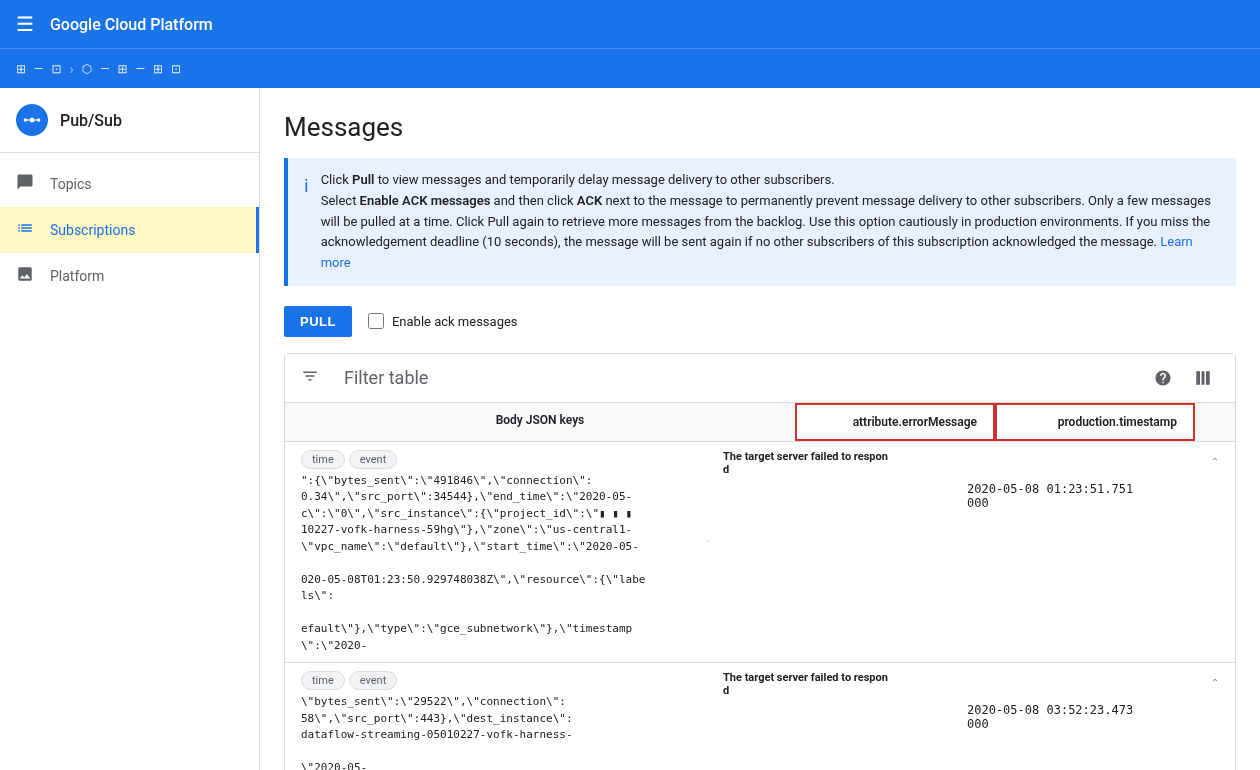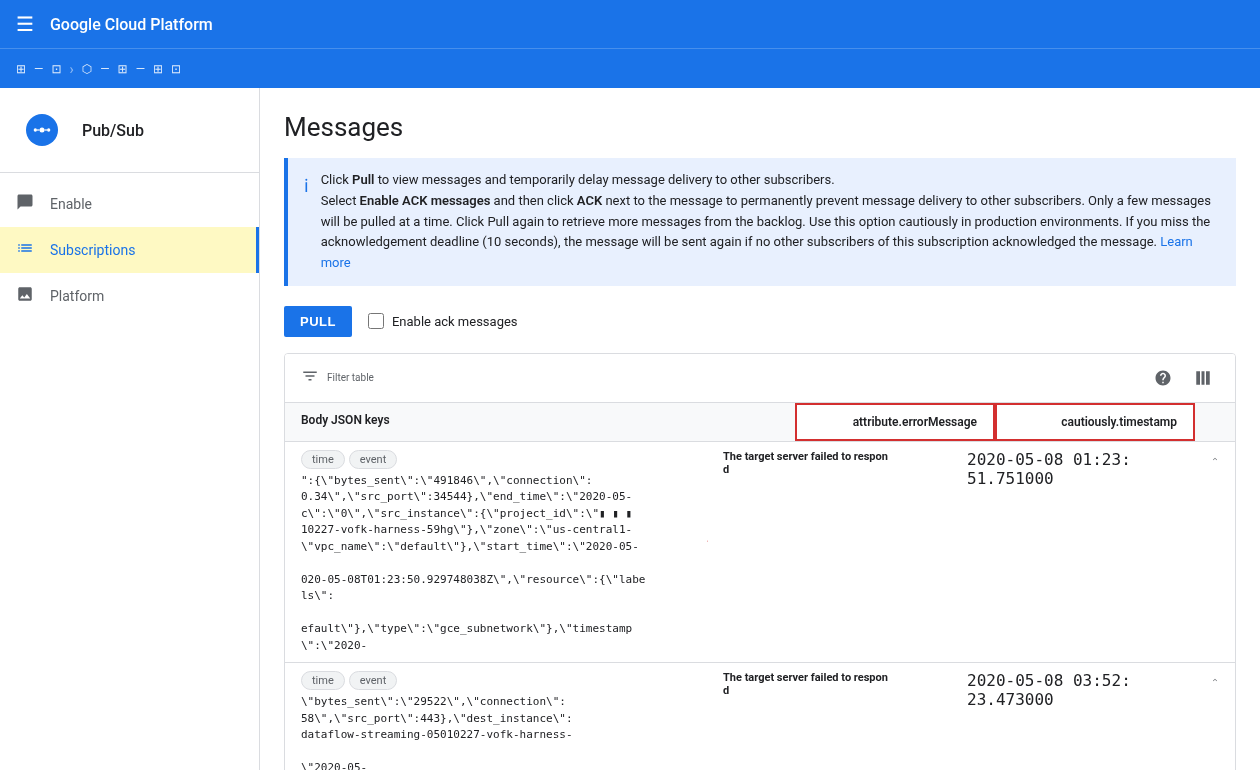--- a/index.html
+++ b/index.html
@@ -38,24 +38,24 @@
     
     .sidebar {
       width: 260px;
       background: #fff;
       border-right: 1px solid #dadce0;
       flex-shrink: 0;
       display: flex;
       flex-direction: column;
     }
     .sidebar-header {
-      padding: 26px;
-      display: flex;
-      align-items: center;
-      gap: 24px;
+      padding: 16px;
+      display: flex;
+      align-items: center;
+      gap: 12px;
       border-bottom: 1px solid #dadce0;
     }
     .sidebar-logo {
       width: 32px;
       height: 32px;
       background: #1a73e8;
       border-radius: 50%;
       display: flex;
       align-items: center;
       justify-content: center;
@@ -144,23 +144,23 @@
       display: flex;
       align-items: center;
       justify-content: space-between;
       padding: 8px 16px;
       border-bottom: 1px solid #dadce0;
       background: #fff;
     }
     .filter-area {
       display: flex;
       align-items: center;
-      gap: 8px;
+      gap: 25px;
       color: #5f6368;
-      font-size: 10px;
+      font-size: 18px;
     }
     .filter-icon { font-size: 18px; }
     .table-toolbar-actions {
       display: flex;
       align-items: center;
       gap: 8px;
     }
     .toolbar-icon-btn {
       background: none;
       border: none;
@@ -228,21 +228,21 @@
     }
     .tag {
       background: #f1f3f4;
       border: 1px solid #dadce0;
       border-radius: 12px;
       padding: 2px 10px;
       font-size: 11px;
       color: #5f6368;
     }
     .td-error { font-size: 11px; color: #202124; font-weight: bold; }
-    .td-timestamp { font-size: 16px; color: #202124; font-family: monospace; }
+    .td-timestamp { font-size: 12px; color: #202124; font-family: monospace; margin-top: 32px; }
     .expand-icon {
       color: #5f6368;
       font-size: 18px;
       cursor: pointer;
       display: flex;
       align-items: flex-start;
       padding-top: 8px;
       justify-content: center;
     }
   </style>
@@ -282,21 +282,21 @@
       </div>
       <span class="sidebar-title">Pub/Sub</span>
     </div>
     <nav class="sidebar-nav">
       <div class="sidebar-item">
         <span class="sidebar-item-icon">
           <svg width="18" height="18" viewBox="0 0 24 24" fill="#5f6368">
               <path d="M20 2H4c-1.1 0-2 .9-2 2v18l4-4h14c1.1 0 2-.9 2-2V4c0-1.1-.9-2-2-2z"></path>
             </svg>
         </span>
-        <span>Enable</span>
+        <span>Topics</span>
       </div>
       <div class="sidebar-item active">
         <span class="sidebar-item-icon">
           <svg width="18" height="18" viewBox="0 0 24 24" fill="#1a73e8">
               <path d="M3 13h2v-2H3v2zm0 4h2v-2H3v2zm0-8h2V7H3v2zm4 4h14v-2H7v2zm0 4h14v-2H7v2zM7 7v2h14V7H7z"></path>
             </svg>
         </span>
         <span>Subscriptions</span>
       </div>
       <div class="sidebar-item">
@@ -349,28 +349,28 @@
           </button>
           <button class="toolbar-icon-btn">
             <svg width="18" height="18" viewBox="0 0 24 24" fill="#5f6368">
                 <path d="M3 3h5v18H3V3zm7 0h4v18h-4V3zm6 0h5v18h-5V3z"></path>
               </svg>
           </button>
         </div>
       </div>
 
       <div class="table-header">
-        <div class="th" style="text-align:left; padding-right: 16px;">
+        <div class="th" style="text-align:center; padding-right: 16px;">
           <span>Body JSON keys</span>
         </div>
         <div class="th highlighted">
           <span>attribute.errorMessage</span>
         </div>
         <div class="th highlighted">
-          <span>cautiously.timestamp</span>
+          <span>production.timestamp</span>
         </div>
         <div class="th"></div>
       </div>
 
       <div style="position: relative;">
 
         <div class="table-row" style="min-height: 185px; align-items: stretch;">
           <div class="td">
             <div class="td-tags">
               <span class="tag">time</span>

